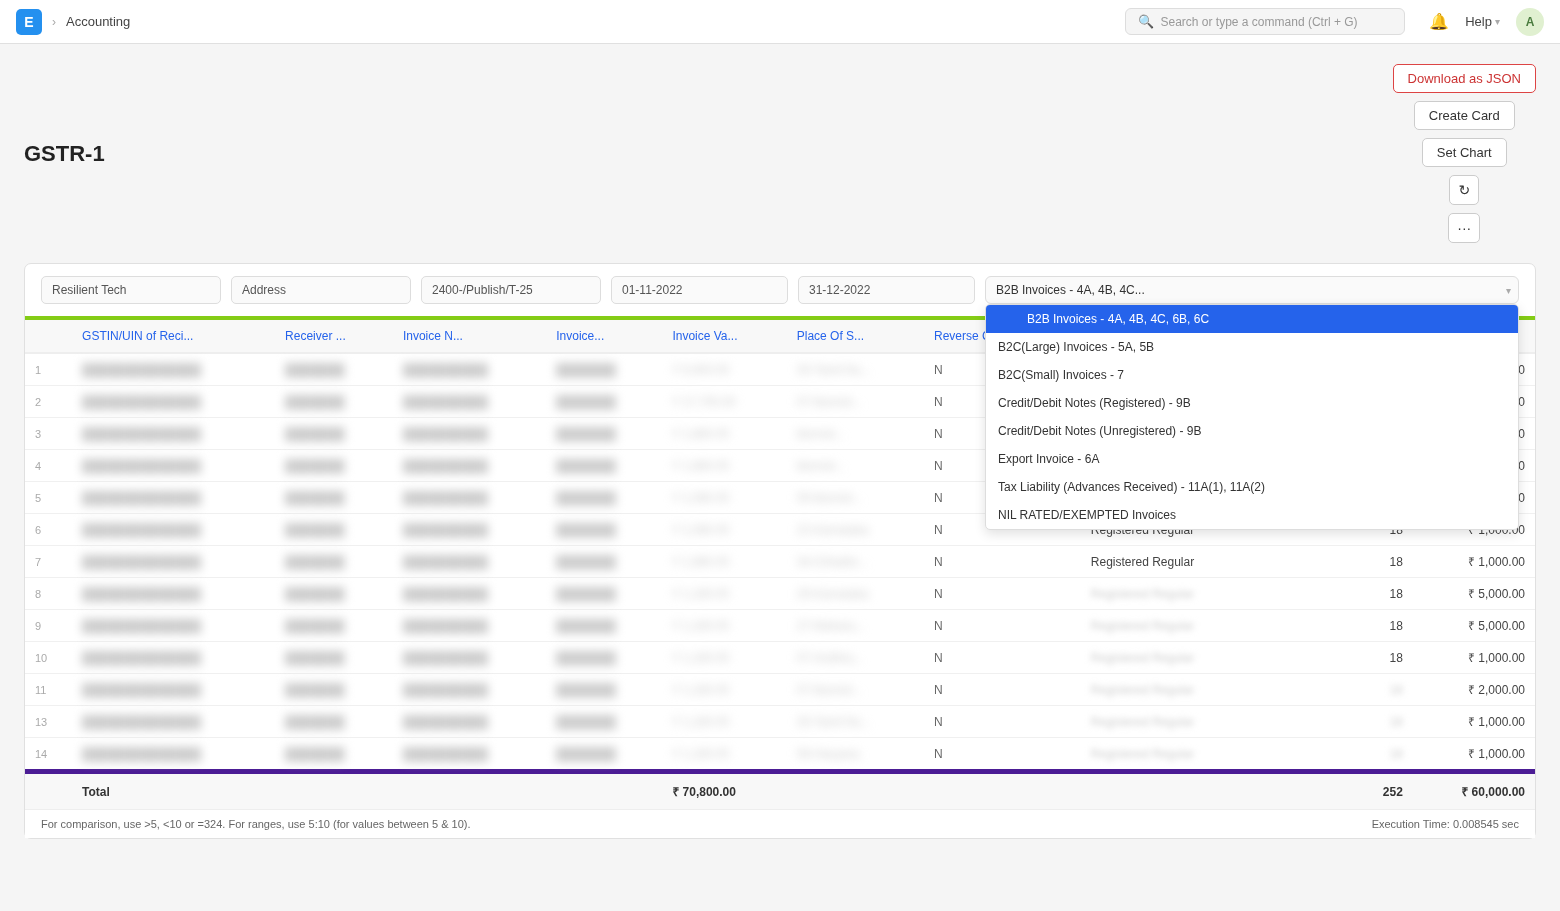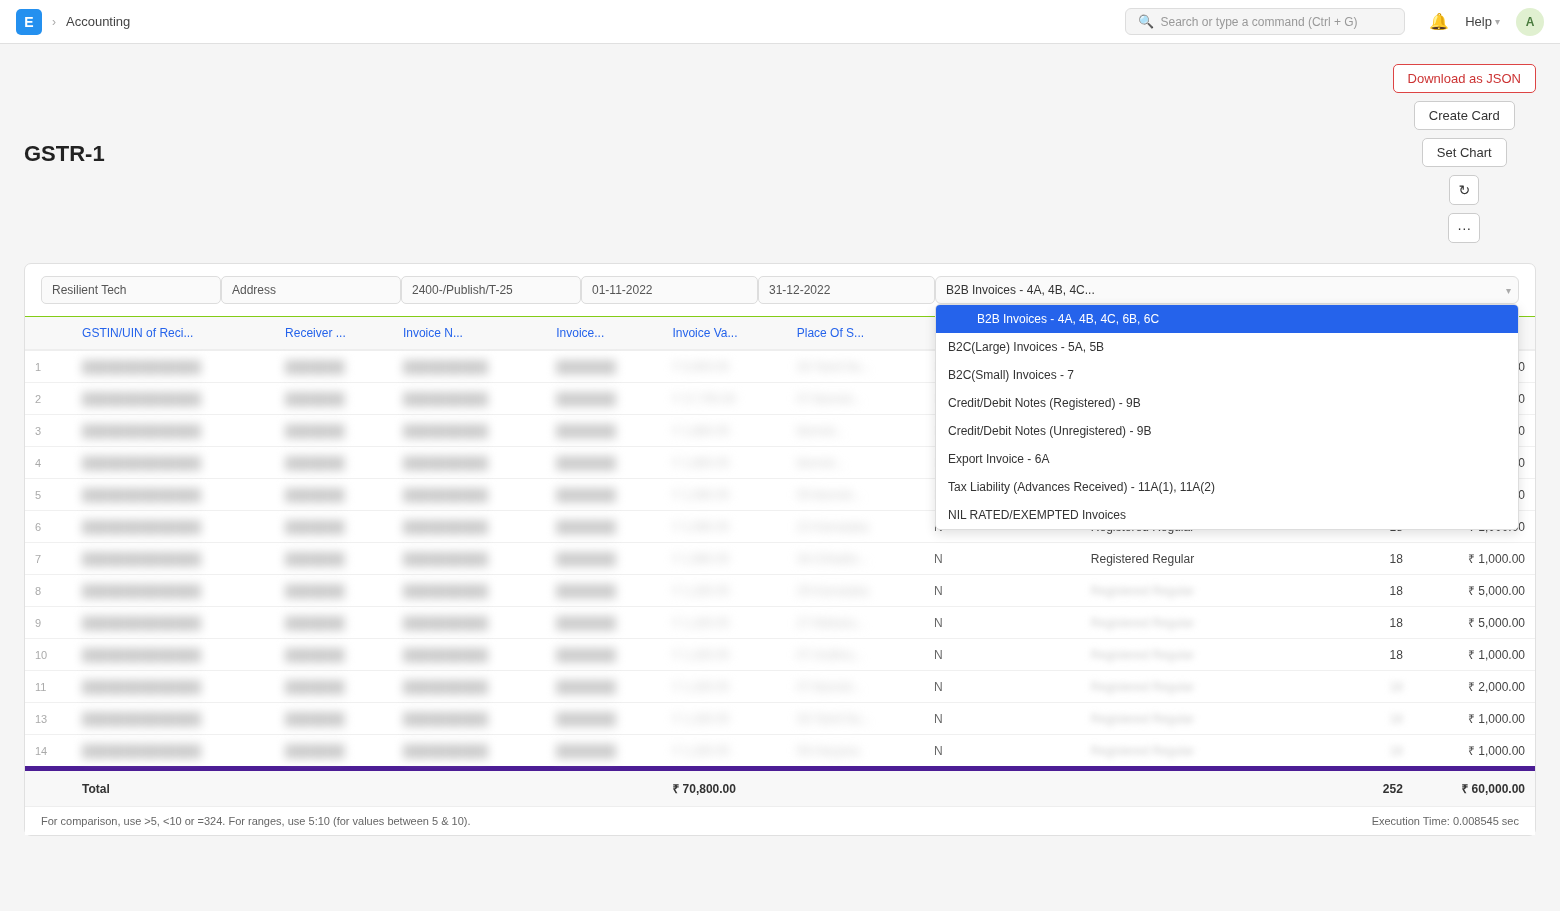--- a/index.html
+++ b/index.html
@@ -42,22 +42,22 @@
       background: #fff; color: #333;
     }
     .btn-primary { border-color: #d44; color: #c33; }
     .btn-icon { padding: 6px 8px; font-size: 14px; }
 
     
     .card { background: #fff; border: 1px solid #e0e0e0; border-radius: 7px; overflow: visible; }
 
     
     .filter-row {
-      display: flex; align-items: center; padding: 12px 16px;
-      border-bottom: 1px solid #84cc16; flex-wrap: nowrap;
+      display: flex; align-items: center; gap: 10px; padding: 12px 16px;
+      border-bottom: 4px solid #84cc16; flex-wrap: nowrap;
     }
     .filter-input {
       border: 1px solid #ddd; border-radius: 5px; padding: 6px 10px;
       font-size: 12px; color: #555; background: #fafafa; min-width: 100px;
     }
     .filter-input.wide { min-width: 180px; }
     .filter-input.date { min-width: 120px; }
     .filter-select-wrapper { position: relative; flex: 1; min-width: 160px; }
     .filter-select {
       border: 1px solid #ddd; border-radius: 6px; padding: 6px 10px;

